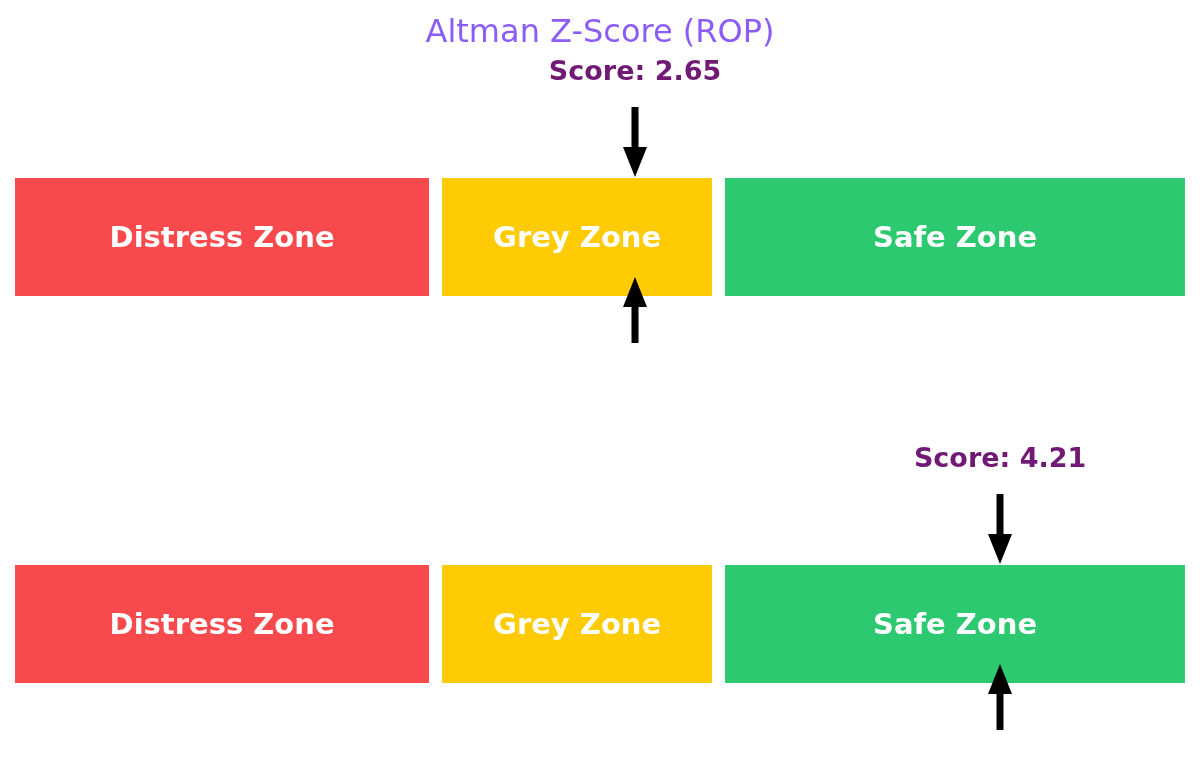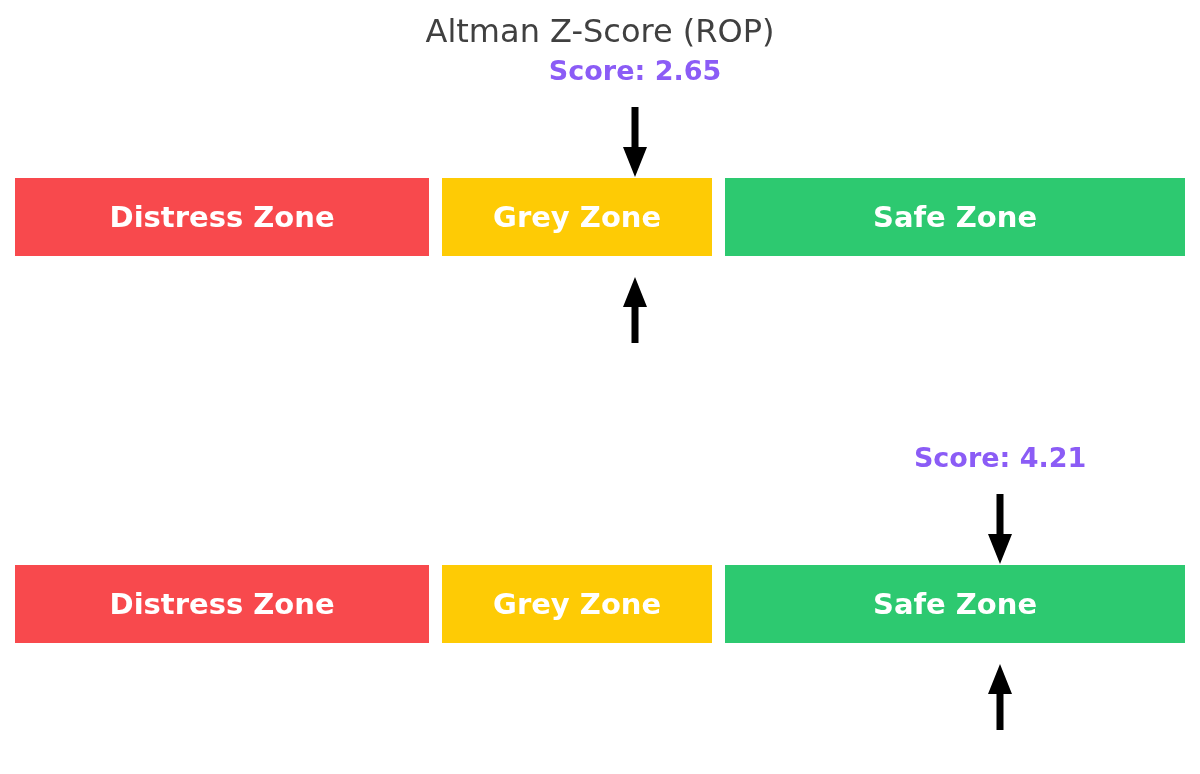--- a/index.html
+++ b/index.html
@@ -34,40 +34,40 @@
     color: #1C9CD2;
     white-space: nowrap;
   }
 
   .score-label {
     position: absolute;
     top: 55px;
     transform: translateX(-50%);
     font-size: 27px;
     font-weight: bold;
-    color: #8b5cf6;
+    color: #701a75;
     white-space: nowrap;
   }
 
   .arrow {
     position: absolute;
     transform: translateX(-50%);
     line-height: 0;
   }
   .arrow svg { display: block; }
   .arrow path { fill: #000000; }
   .arrow-down { top: 107px; }
   .arrow-up   { top: 277px; }
 
   .bar {
     position: absolute;
     top: 178px;
     left: 0;
     right: 0;
-    height: 78px;
+    height: 118px;
     display: flex;
     gap: 13px;
     background: #ffffff;
   }
   .zone {
     flex: 1 1 0%;
     display: flex;
     align-items: center;
     justify-content: center;
   }
@@ -77,21 +77,21 @@
     font-weight: bold;
     white-space: nowrap;
   }
 </style>
 </head>
 <body>
 
 <div class="canvas">
 
   <section class="chart-section sec-rop">
-    <h2 class="chart-title" style="color: #404040;">Altman Z-Score (ROP)</h2>
+    <h2 class="chart-title" style="color: #8b5cf6;">Altman Z-Score (ROP)</h2>
     <div class="score-label score-pos" style="left: 53%;">Score: 2.65</div>
     <div class="arrow arrow-down score-pos" style="left: 53%;">
       <svg width="32" height="70" viewBox="0 0 32 70">
         <path d="M12.5 0 H19.5 V40 H28 L16 70 L4 40 H12.5 Z"></path>
       </svg>
     </div>
     <div class="bar">
       <div class="zone" style="flex: 1.81 1 0%; background-color: rgb(248, 73, 77);">
         <span class="zone-label">Distress Zone</span>
       </div>

